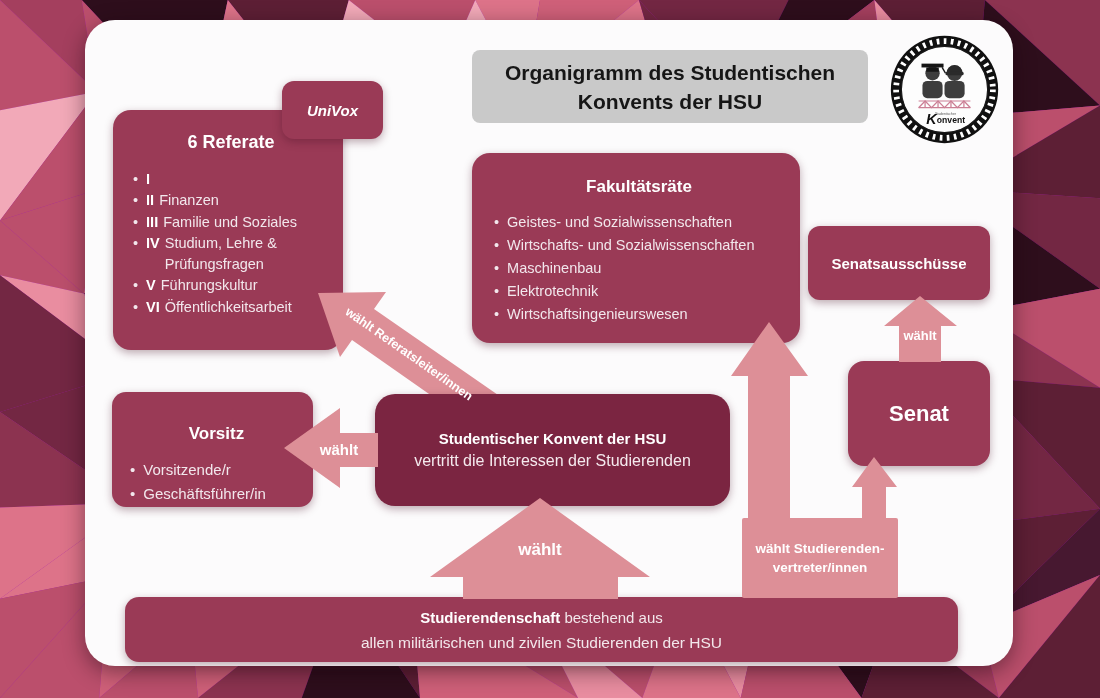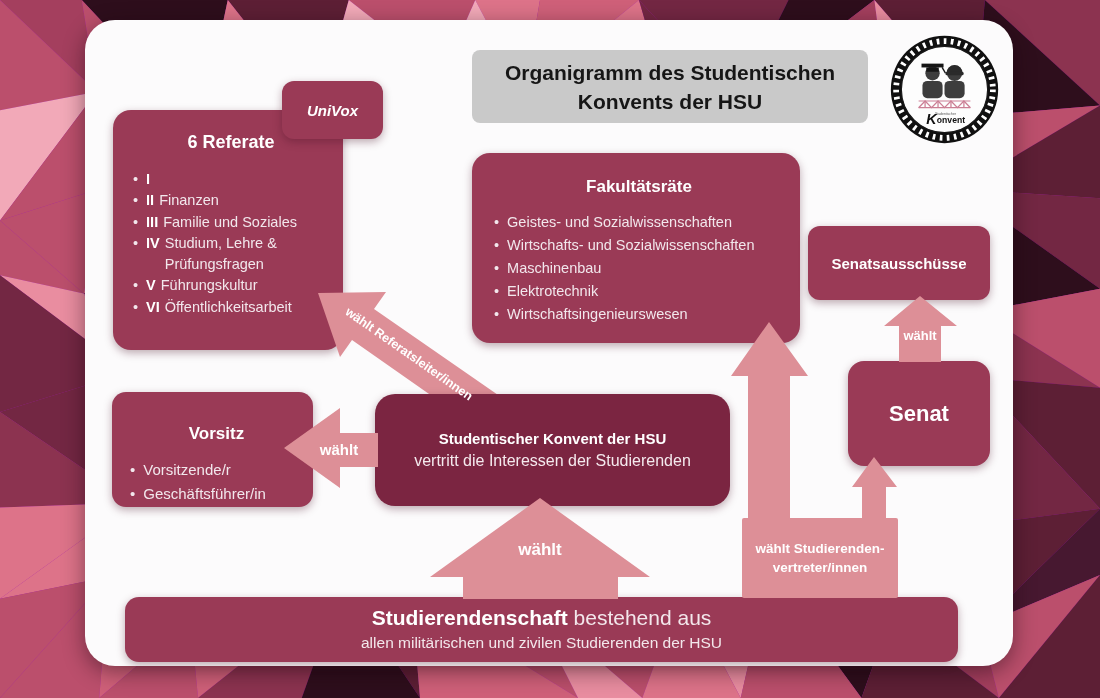--- a/index.html
+++ b/index.html
@@ -30,21 +30,21 @@
   #senat{left:848px;top:361px;width:142px;height:105px;border-radius:16px;z-index:2;
           display:flex;align-items:center;justify-content:center;font-weight:bold;font-size:22px;}
   #vorsitz{left:112px;top:392px;width:201px;height:115px;border-radius:14px;z-index:2;padding:32px 10px 0 18px;}
   #vorsitz .btitle{font-size:17px;}
   #konvent{left:375px;top:394px;width:355px;height:112px;border-radius:20px;z-index:4;background:var(--boxdark,#7b2541);
           display:flex;flex-direction:column;align-items:center;justify-content:center;}
   #konvent .kt{font-weight:bold;font-size:15px;}
   #konvent .ks{font-size:16px;color:#f5eaee;margin-top:5px;}
   #studierendenschaft{left:125px;top:597px;width:833px;height:65px;border-radius:14px;z-index:2;
           display:flex;flex-direction:column;align-items:center;justify-content:center;text-align:center;line-height:25px;}
-  #studierendenschaft .l1{font-size:21px;color:#f3e7eb;}
+  #studierendenschaft .l1{font-size:15px;color:#f3e7eb;}
   #studierendenschaft .l1 strong{color:#fff;}
   #studierendenschaft .l2{font-size:15.5px;color:#f3e7eb;}
 
   ul.blist{list-style:none;margin:14px 0 0 0;padding:0;color:#f2e7ec;}
   ul.blist li{display:flex;align-items:flex-start;}
   ul.blist li::before{content:"\2022";margin-right:8px;color:#f2e7ec;}
   #referate ul.blist{font-size:14.5px;line-height:21.3px;margin-top:16px;}
   #referate ul.blist strong{margin-right:5px;color:#fff;}
   #referate ul.blist .txt{flex:1;}
   #fakultaetsraete ul.blist{font-size:14.5px;line-height:23px;}

